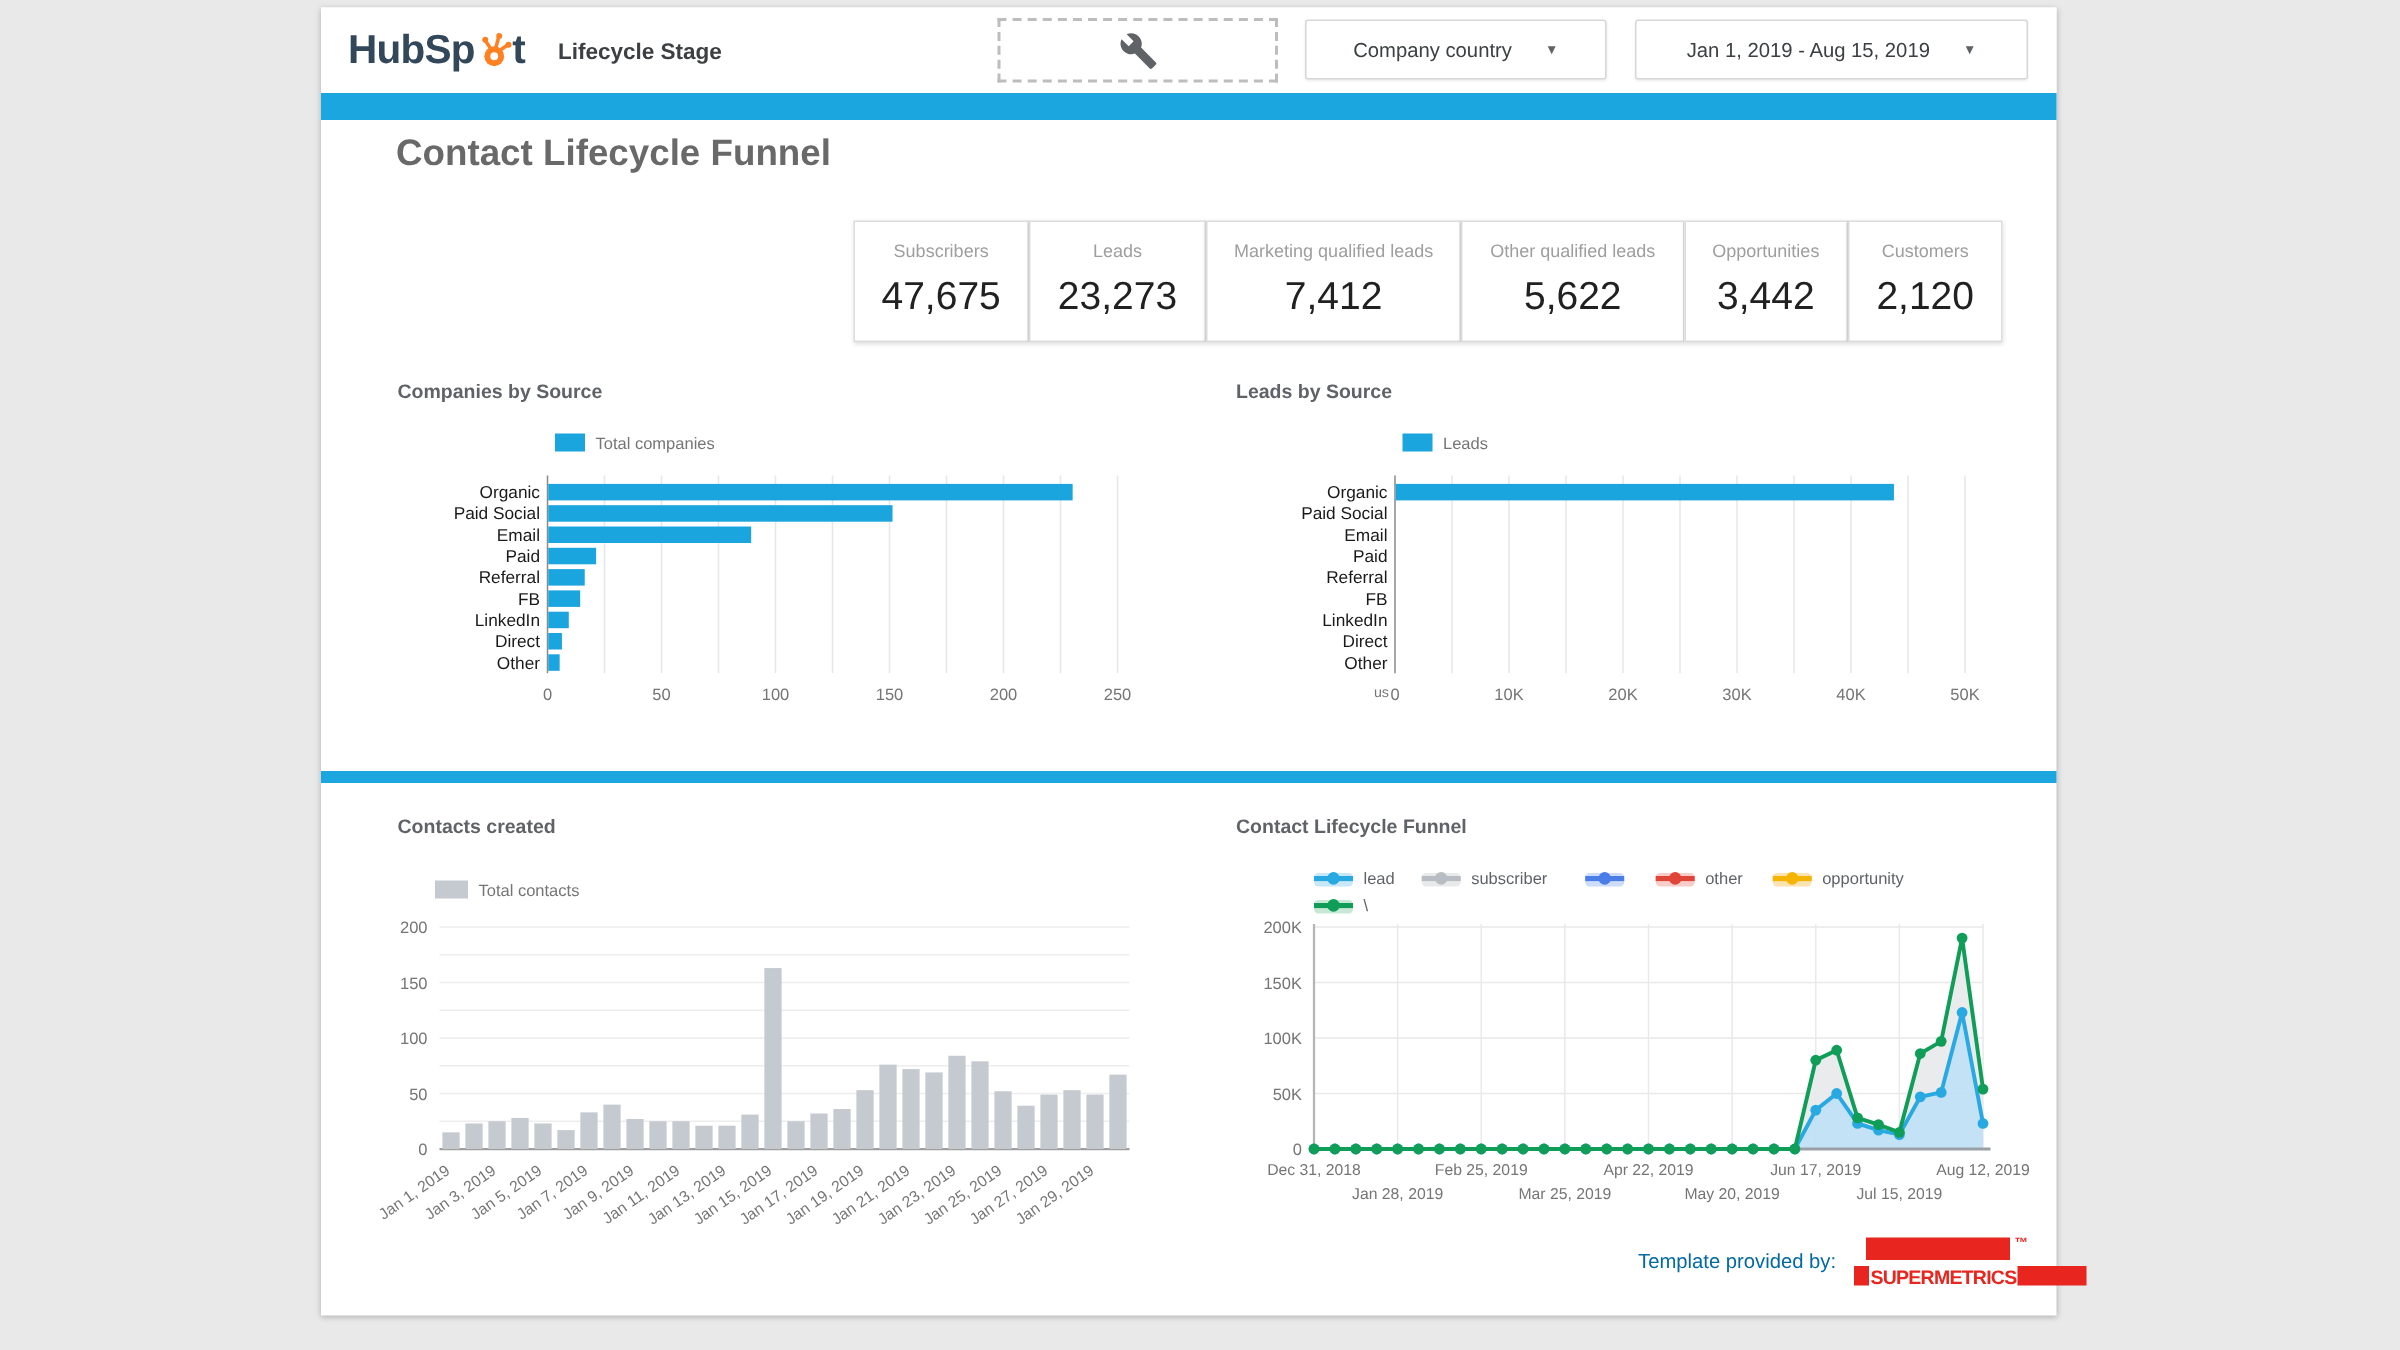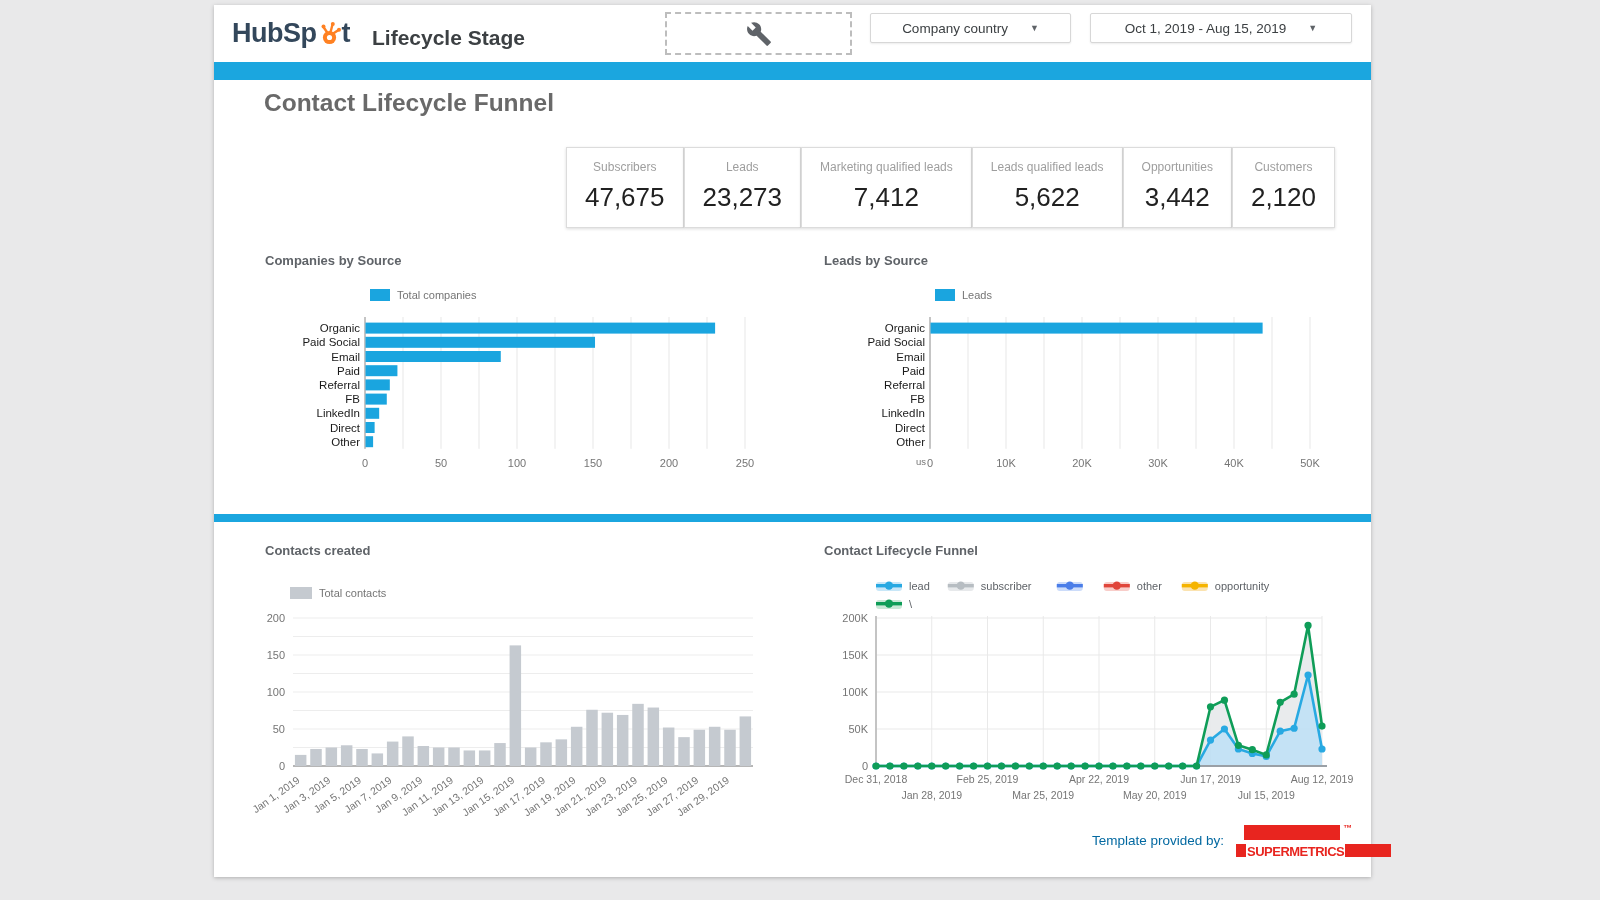--- a/index.html
+++ b/index.html
@@ -3,24 +3,24 @@
 <meta charset="utf-8">
 <style>
   html,body{margin:0;padding:0;width:1600px;height:900px;background:#e9e9ea;overflow:hidden;
     font-family:"Liberation Sans", sans-serif;}
   .card{position:absolute;left:214px;top:5px;width:1157px;height:872px;background:#ffffff;
     box-shadow:0 1px 4px rgba(0,0,0,.25);}
   
   .hdr{position:absolute;left:0;top:0;width:100%;height:57px;background:#fff;}
   .brand{position:absolute;left:18px;top:13px;font-size:27px;font-weight:bold;color:#33475b;letter-spacing:-0.5px;display:flex;align-items:center;}
   .brand svg{margin:0 0px 2px 1px;}
-  .hdr-title{position:absolute;left:158px;top:21px;font-size:21px;font-weight:bold;color:#3c4043;}
+  .hdr-title{position:absolute;left:158px;top:21px;font-size:15px;font-weight:bold;color:#3c4043;}
   .toolbox{position:absolute;left:451px;top:7px;width:187px;height:43px;border:2px dashed #bdbdbd;
     box-sizing:border-box;display:flex;align-items:center;justify-content:center;background:#fff;cursor:pointer;}
-  .select{position:absolute;top:8px;height:30px;background:#fff;border:1px solid #d7d7d7;border-radius:2px;
+  .select{position:absolute;top:8px;height:40px;background:#fff;border:1px solid #d7d7d7;border-radius:2px;
     box-shadow:0 1px 2px rgba(0,0,0,.08);box-sizing:border-box;display:flex;align-items:center;
     justify-content:center;font-size:13.5px;color:#3c4043;cursor:pointer;}
   .select .caret{margin-left:22px;font-size:9px;color:#5f6368;}
   .sel-country{left:656px;width:201px;}
   .sel-date{left:876px;width:262px;}
   .bluebar{position:absolute;left:0;width:100%;background:#1ba6df;}
   .bar1{top:57px;height:18px;}
   .bar2{top:509px;height:8px;}
   .heading{position:absolute;left:50px;top:84px;font-size:24.5px;font-weight:bold;color:#696969;}
   
@@ -70,21 +70,21 @@
     <div class="toolbox">
       <svg width="26" height="26" viewBox="0 0 24 24">
         <path fill="#5f6368" d="M22.7,19l-9.1-9.1c0.9-2.3,0.4-5-1.5-6.9c-2-2-5-2.4-7.4-1.3L9,6L6,9L1.6,4.7C0.4,7.1,0.9,10.1,2.9,12.1 c1.9,1.9,4.6,2.4,6.9,1.5l9.1,9.1c0.4,0.4,1,0.4,1.4,0l2.3-2.3C23.1,20,23.1,19.4,22.7,19z"></path>
       </svg>
     </div>
     <div class="select sel-country">
       <span>Company country</span>
       <span class="caret">▼</span>
     </div>
     <div class="select sel-date">
-      <span>Oct 1, 2019 - Aug 15, 2019</span>
+      <span>Jan 1, 2019 - Aug 15, 2019</span>
       <span class="caret">▼</span>
     </div>
   </div>
 
   <div class="bluebar bar1"></div>
 
   <div class="heading">Contact Lifecycle Funnel</div>
 
   <div class="cards" id="scorecards">
       <div class="scard">
@@ -93,21 +93,21 @@
       </div>
       <div class="scard">
         <div class="lbl">Leads</div>
         <div class="val">23,273</div>
       </div>
       <div class="scard">
         <div class="lbl">Marketing qualified leads</div>
         <div class="val">7,412</div>
       </div>
       <div class="scard">
-        <div class="lbl">Leads qualified leads</div>
+        <div class="lbl">Other qualified leads</div>
         <div class="val">5,622</div>
       </div>
       <div class="scard">
         <div class="lbl">Opportunities</div>
         <div class="val">3,442</div>
       </div>
       <div class="scard">
         <div class="lbl">Customers</div>
         <div class="val">2,120</div>
       </div>

